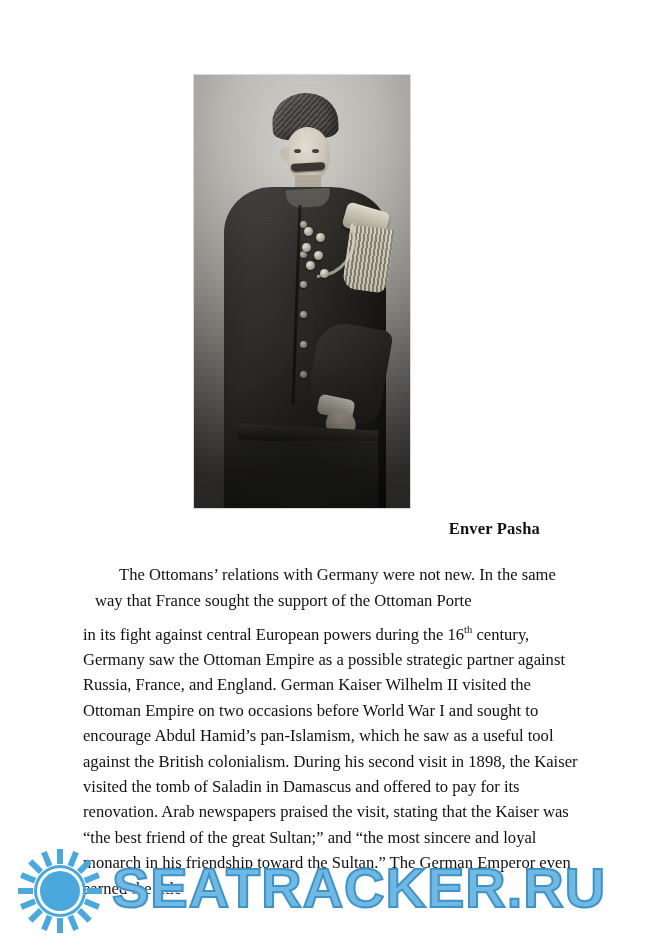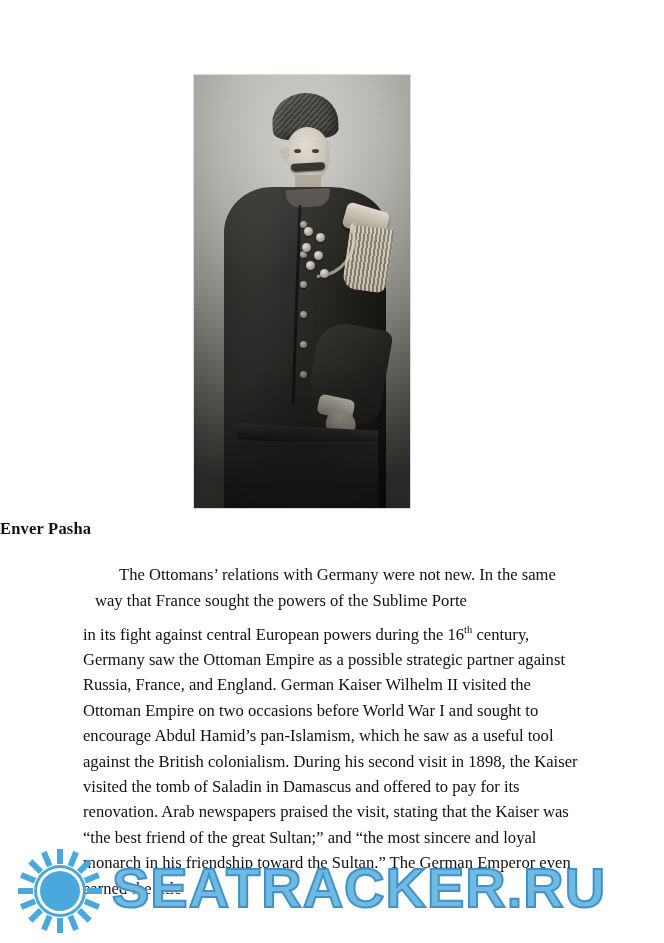--- a/index.html
+++ b/index.html
@@ -259,21 +259,21 @@
       repeating-linear-gradient(0deg, rgba(255,255,255,0.030) 0 1px, rgba(0,0,0,0.030) 1px 2px);
     mix-blend-mode: overlay;
     pointer-events: none;
   }
 
   .caption {
     position: absolute;
     left: 0;
     top: 519px;
     width: 540px;
-    text-align: left;
+    text-align: right;
     font-size: 16.5px;
     font-weight: bold;
     letter-spacing: 0.2px;
   }
 
   
   .para-lead {
     position: absolute;
     left: 95px;
     top: 545px;
@@ -397,21 +397,21 @@
       <div class="hand"></div>
       <div class="belt"></div>
       <div class="legs"></div>
       <div class="bg2"></div>
       <div class="grain"></div>
     </div>
   </div>
 
   <div class="caption">Enver Pasha</div>
 
-  <p class="para-lead">The Ottomans’ relations with Germany were not new. In the same way that France sought the powers of the Sublime Porte</p>
+  <p class="para-lead">The Ottomans’ relations with Germany were not new. In the same way that France sought the support of the Ottoman Porte</p>
 
   <p class="para-body"><span>in its fight against central European powers during the 16</span><sup>th</sup><span> century, Germany saw the Ottoman Empire as a possible strategic partner against Russia, France, and England. German Kaiser Wilhelm II visited the Ottoman Empire on two occasions before World War I and sought to encourage Abdul Hamid’s pan-Islamism, which he saw as a useful tool against the British colonialism. During his second visit in 1898, the Kaiser visited the tomb of Saladin in Damascus and offered to pay for its renovation. Arab newspapers praised the visit, stating that the Kaiser was “the best friend of the great Sultan;” and “the most sincere and loyal monarch in his friendship toward the Sultan.” The German Emperor even earned the title</span></p>
 
   <div class="watermark">
     <div class="wm-sun">
       <div class="ray" style="transform:rotate(0deg)"></div>
       <div class="ray" style="transform:rotate(22.5deg)"></div>
       <div class="ray" style="transform:rotate(45deg)"></div>
       <div class="ray" style="transform:rotate(67.5deg)"></div>
       <div class="ray" style="transform:rotate(90deg)"></div>

